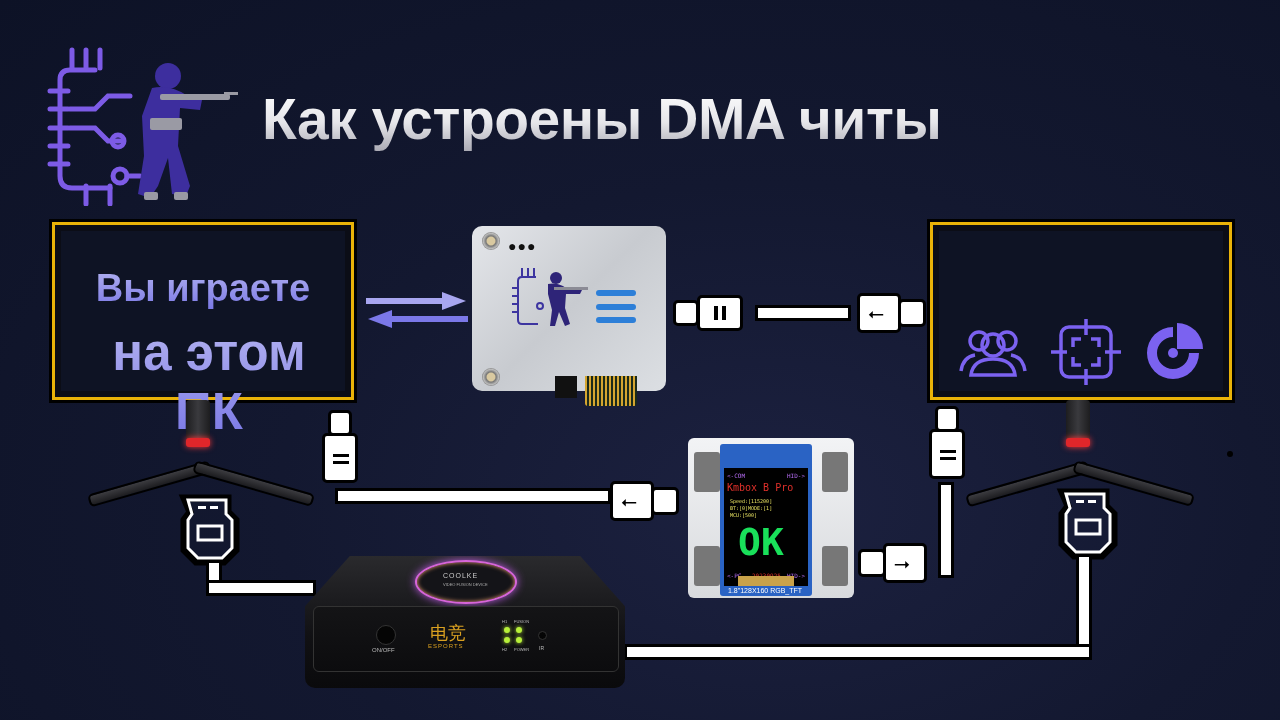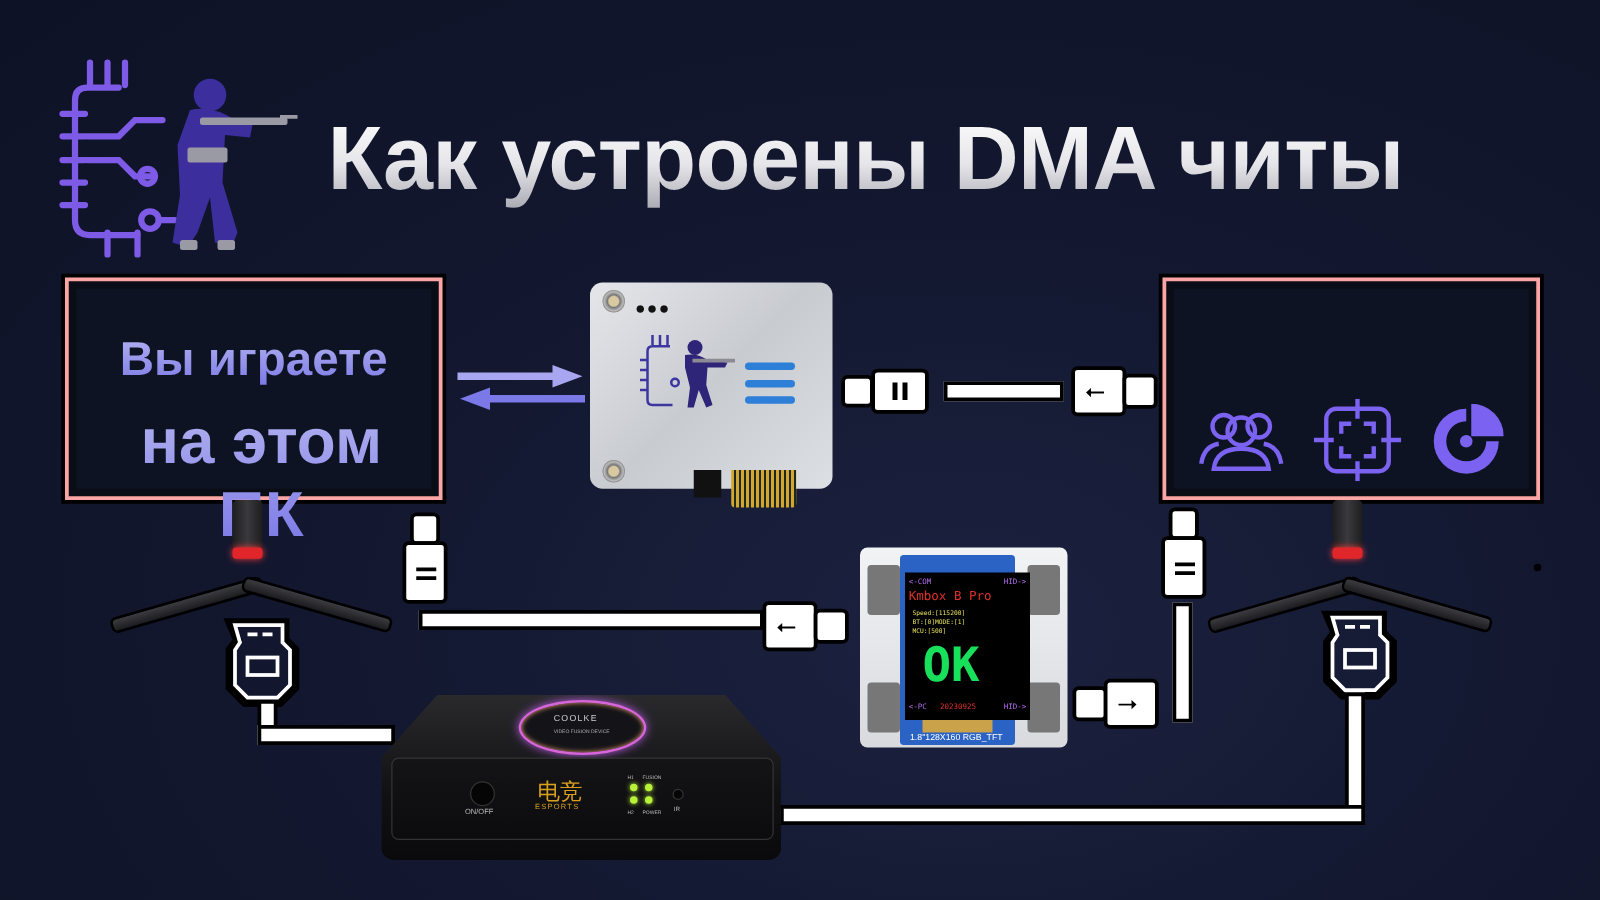--- a/index.html
+++ b/index.html
@@ -1,23 +1,23 @@
 <!DOCTYPE html>
 <html><head>
 <meta charset="utf-8">
 <style>
   html,body{margin:0;padding:0;}
   body{width:1280px;height:720px;overflow:hidden;position:relative;
     background:radial-gradient(ellipse at 60% 70%, #1c2140 0%, #131830 45%, #0d1226 100%);
     font-family:"Liberation Sans", sans-serif;}
   .abs{position:absolute;}
-  .title{left:262px;top:86px;font-size:72px;font-weight:bold;letter-spacing:-0.5px;
+  .title{left:262px;top:86px;font-size:57px;font-weight:bold;letter-spacing:-0.5px;
     background:linear-gradient(180deg,#ffffff 0%,#e6e6ea 55%,#a9a9b3 100%);
     -webkit-background-clip:text;background-clip:text;color:transparent;white-space:nowrap;}
-  .monitor-frame{background:#0b0d16;border:3px solid #fca5a5;box-shadow:0 0 0 3px #000;}
+  .monitor-frame{background:#0b0d16;border:3px solid #eab308;box-shadow:0 0 0 3px #000;}
   .monitor-screen{position:absolute;left:6px;top:6px;right:6px;bottom:6px;background:#0e1324;}
   .mon-text{color:#8f8fe6;font-weight:bold;text-align:center;
     background:linear-gradient(180deg,#b3b3f0 0%,#7a78e6 100%);-webkit-background-clip:text;background-clip:text;color:transparent;}
   .stand-neck{background:linear-gradient(90deg,#1d1d1f,#3a3a3e,#1d1d1f);border-radius:4px;}
   .stand-ring{background:#e0262a;border-radius:3px;box-shadow:0 0 6px #ff3a3a;}
   .leg{background:linear-gradient(180deg,#3c3c40,#1c1c1f);height:9px;border-radius:5px;border:2px solid #000;}
   .cable{background:#fff;border:3px solid #000;}
   .conn{background:#fff;border:3px solid #000;border-radius:5px;box-sizing:border-box;}
   .pcie-card{background:linear-gradient(135deg,#e4e6ea 0%,#c8cbd0 50%,#dcdfe3 100%);border-radius:10px;}
   .kmbox{background:linear-gradient(180deg,#f2f3f5,#d8dadd);border-radius:6px;}
@@ -152,21 +152,21 @@
     <span style="position:absolute;left:8px;top:6px;font-size:20px;color:#000;">⭠</span>
   </div>
 <div class="abs conn" style="left:651px;top:487px;width:28px;height:28px;"></div>
 
 <div class="abs kmbox" style="left:688px;top:438px;width:166px;height:160px;">
   <div class="abs" style="left:6px;top:14px;width:26px;height:40px;background:#777;border-radius:3px;"></div>
   <div class="abs" style="left:6px;top:108px;width:26px;height:40px;background:#777;border-radius:3px;"></div>
   <div class="abs" style="left:134px;top:14px;width:26px;height:40px;background:#777;border-radius:3px;"></div>
   <div class="abs" style="left:134px;top:108px;width:26px;height:40px;background:#777;border-radius:3px;"></div>
   <div class="abs" style="left:32px;top:6px;width:92px;height:152px;background:#2a63c4;border-radius:3px;">
-    <div class="abs kscreen" style="left:4px;top:14px;width:100px;height:118px;">
+    <div class="abs kscreen" style="left:4px;top:24px;width:84px;height:118px;">
       <div class="abs" style="left:3px;top:4px;font-size:6px;color:#b36bf0;">&lt;-COM</div>
       <div class="abs" style="right:3px;top:4px;font-size:6px;color:#b36bf0;">HID-&gt;</div>
       <div class="abs" style="left:3px;top:14px;font-size:10px;color:#e0302a;">Kmbox B Pro</div>
       <div class="abs" style="left:6px;top:30px;font-size:5px;color:#e6e060;">Speed:[115200]</div>
       <div class="abs" style="left:6px;top:37px;font-size:5px;color:#e6e060;">BT:[0]MODE:[1]</div>
       <div class="abs" style="left:6px;top:44px;font-size:5px;color:#e6e060;">MCU:[500]</div>
       <div class="abs" style="left:14px;top:52px;font-size:38px;font-weight:bold;color:#19e05a;">OK</div>
       <div class="abs" style="left:3px;top:104px;font-size:6px;color:#b36bf0;">&lt;-PC</div>
       <div class="abs" style="left:28px;top:104px;font-size:6px;color:#e0302a;">20230925</div>
       <div class="abs" style="right:3px;top:104px;font-size:6px;color:#b36bf0;">HID-&gt;</div>

